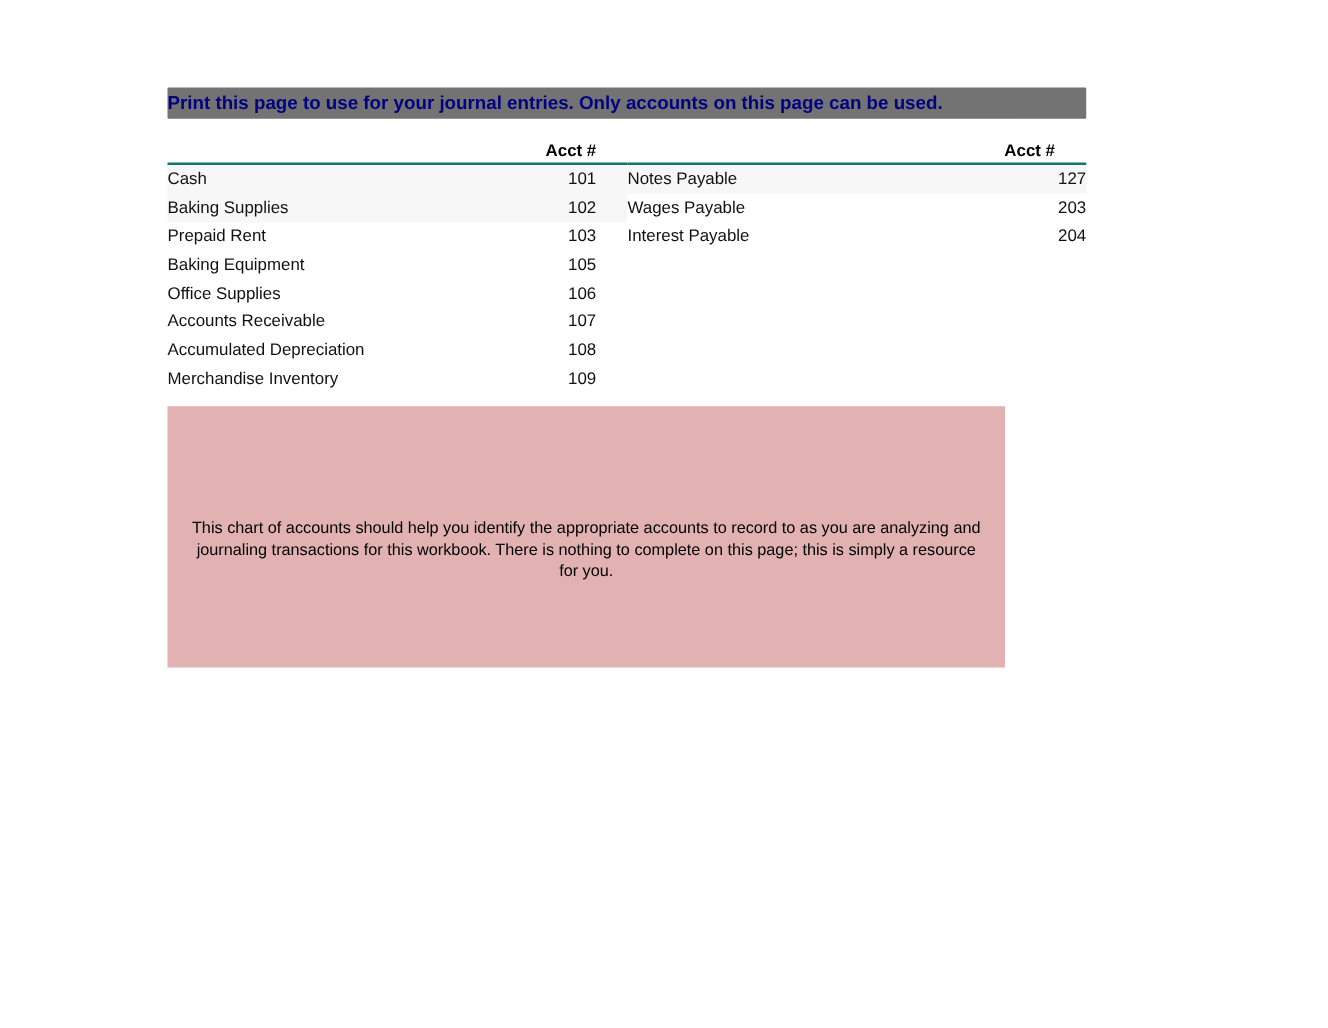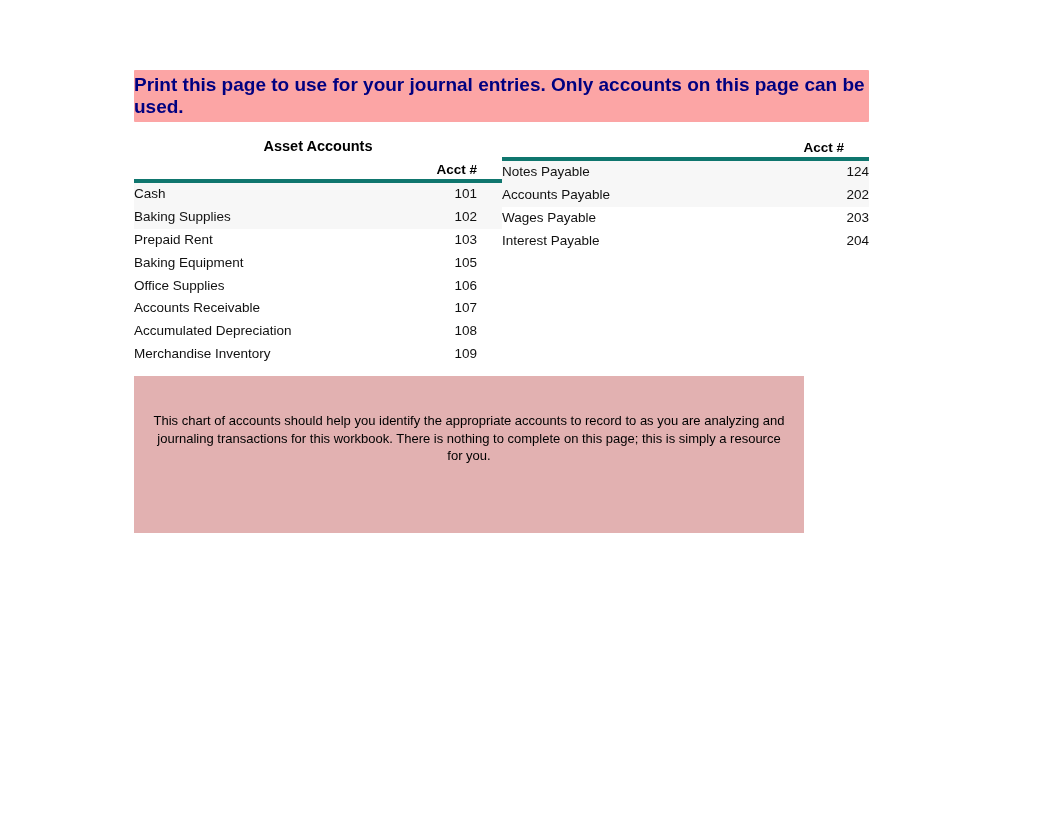--- a/index.html
+++ b/index.html
@@ -14,24 +14,24 @@
       height: 822px;
       position: relative;
     }
     .page-container {
       position: absolute;
       left: 134px;
       top: 70px;
       width: 735px;
     }
     .banner {
-      background: #fca5a5;
+      background: #737373;
       color: #000080;
       font-weight: bold;
-      font-size: 19px;
+      font-size: 15px;
       padding: 4px 0;
       width: 735px;
       border-radius: 1px;
       filter: blur(0.3px);
     }
     .columns {
       display: flex;
       width: 735px;
       margin-top: 16px;
     }
@@ -49,21 +49,21 @@
     .section-heading {
       font-weight: bold;
       font-size: 14.5px;
       text-align: center;
       color: #000;
       margin-bottom: 6px;
     }
     .subhead-row {
       display: flex;
       justify-content: flex-end;
-      border-bottom: 4px solid #0f766e;
+      border-bottom: 2px solid #0f766e;
       padding: 2px 0 2px 0;
     }
     .subhead {
       font-weight: bold;
       font-size: 13.5px;
       color: #000;
       padding-right: 25px;
     }
     .subhead-right {
       padding-right: 25px;
@@ -87,41 +87,40 @@
       text-align: center;
       padding-right: 25px;
     }
     .col-right .acct-num {
       padding-right: 0;
     }
     .note-box {
       margin-top: 10px;
       width: 670px;
       background: #e2b1b1;
-      padding: 36px 18px 68px 18px;
+      padding: 88px 18px 68px 18px;
       text-align: center;
       font-size: 13px;
       color: #000;
       line-height: 1.35;
       filter: blur(0.3px);
     }
   </style>
 </head>
 <body>
 
 <div class="page-container">
 
   <div class="banner">
     <span>Print this page to use for your journal entries.  Only accounts on this page can be used.</span>
   </div>
 
   <div class="columns">
 
     <div class="col col-left">
-      <div class="section-heading">Asset Accounts</div>
       <div class="subhead-row">
         <span class="subhead">Acct #</span>
       </div>
       <div class="acct-row shaded">
         <span class="acct-name">Cash</span>
         <span class="acct-num">101</span>
       </div>
       <div class="acct-row shaded">
         <span class="acct-name">Baking Supplies</span>
         <span class="acct-num">102</span>
@@ -151,25 +150,21 @@
         <span class="acct-num">109</span>
       </div>
     </div>
 
     <div class="col col-right">
       <div class="subhead-row">
         <span class="subhead subhead-right">Acct #</span>
       </div>
       <div class="acct-row shaded">
         <span class="acct-name">Notes Payable</span>
-        <span class="acct-num">124</span>
-      </div>
-      <div class="acct-row shaded">
-        <span class="acct-name">Accounts Payable</span>
-        <span class="acct-num">202</span>
+        <span class="acct-num">127</span>
       </div>
       <div class="acct-row">
         <span class="acct-name">Wages Payable</span>
         <span class="acct-num">203</span>
       </div>
       <div class="acct-row">
         <span class="acct-name">Interest Payable</span>
         <span class="acct-num">204</span>
       </div>
     </div>

